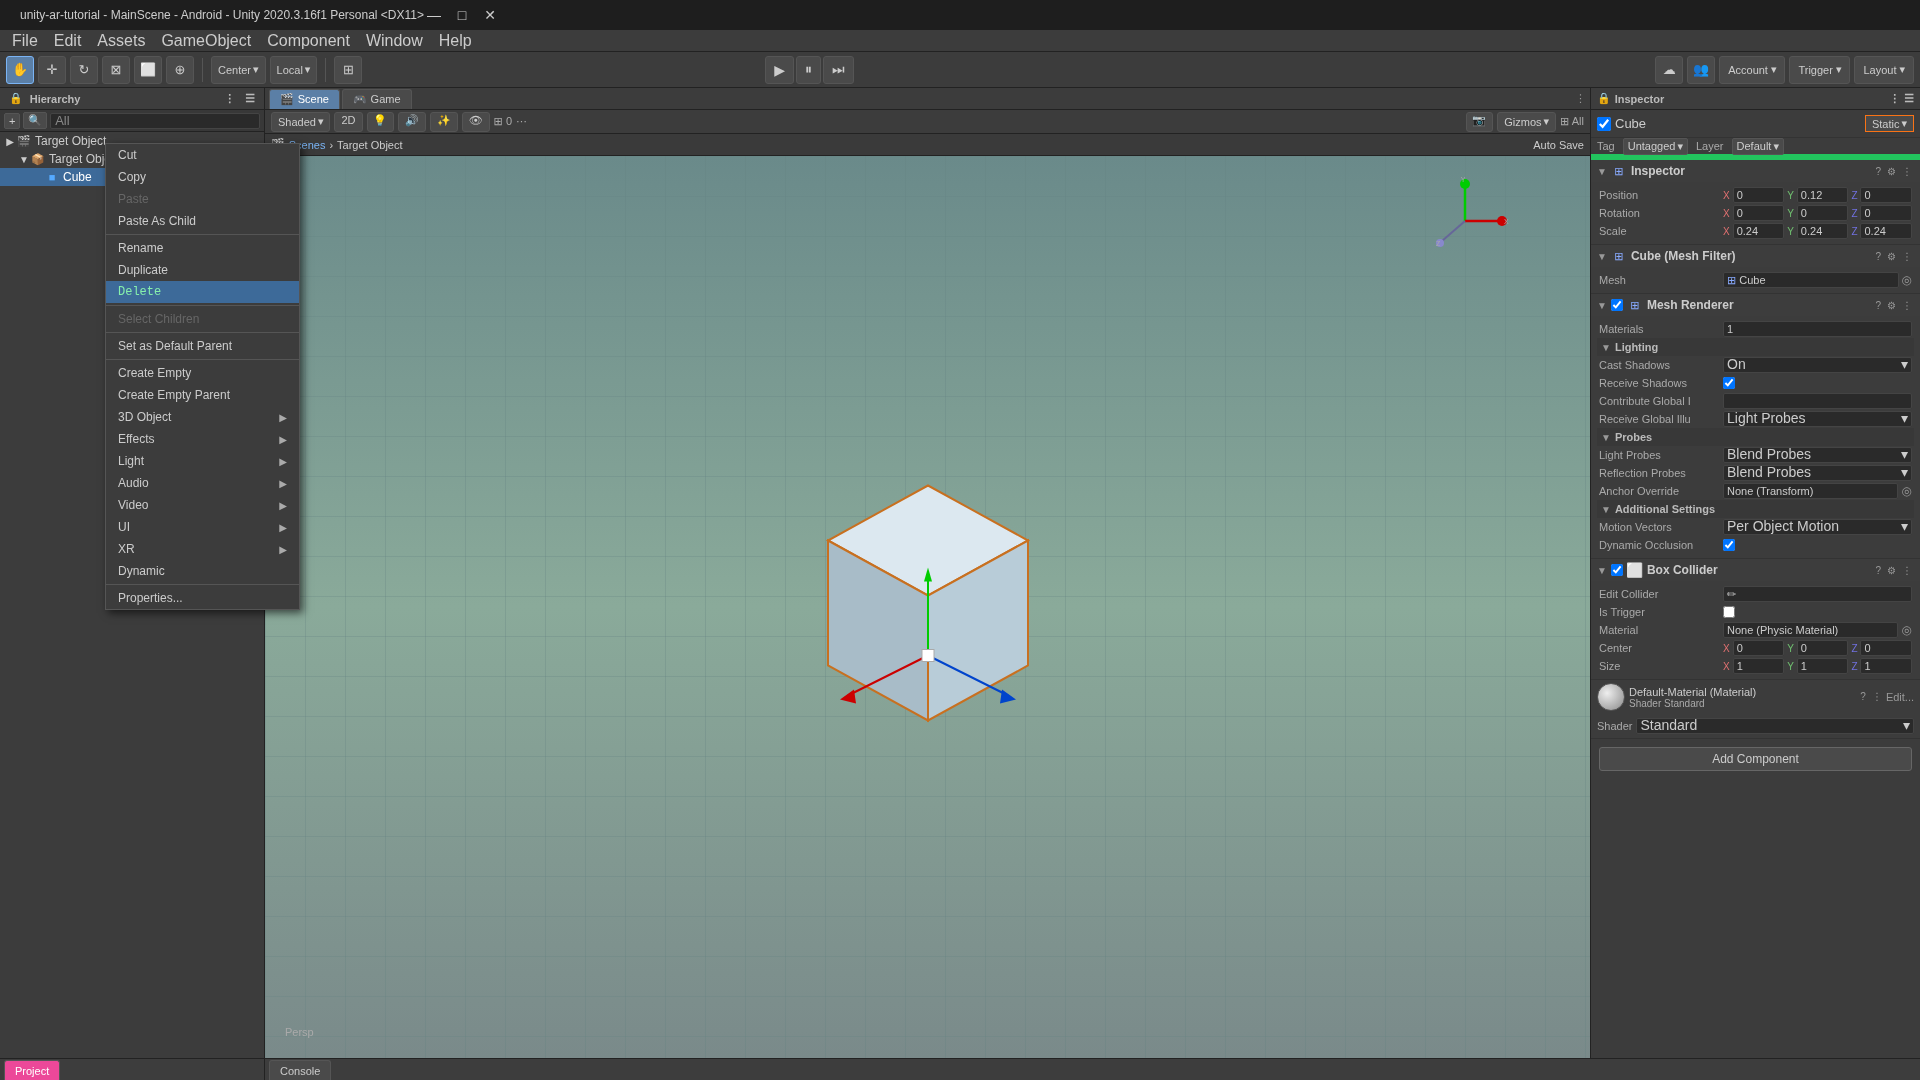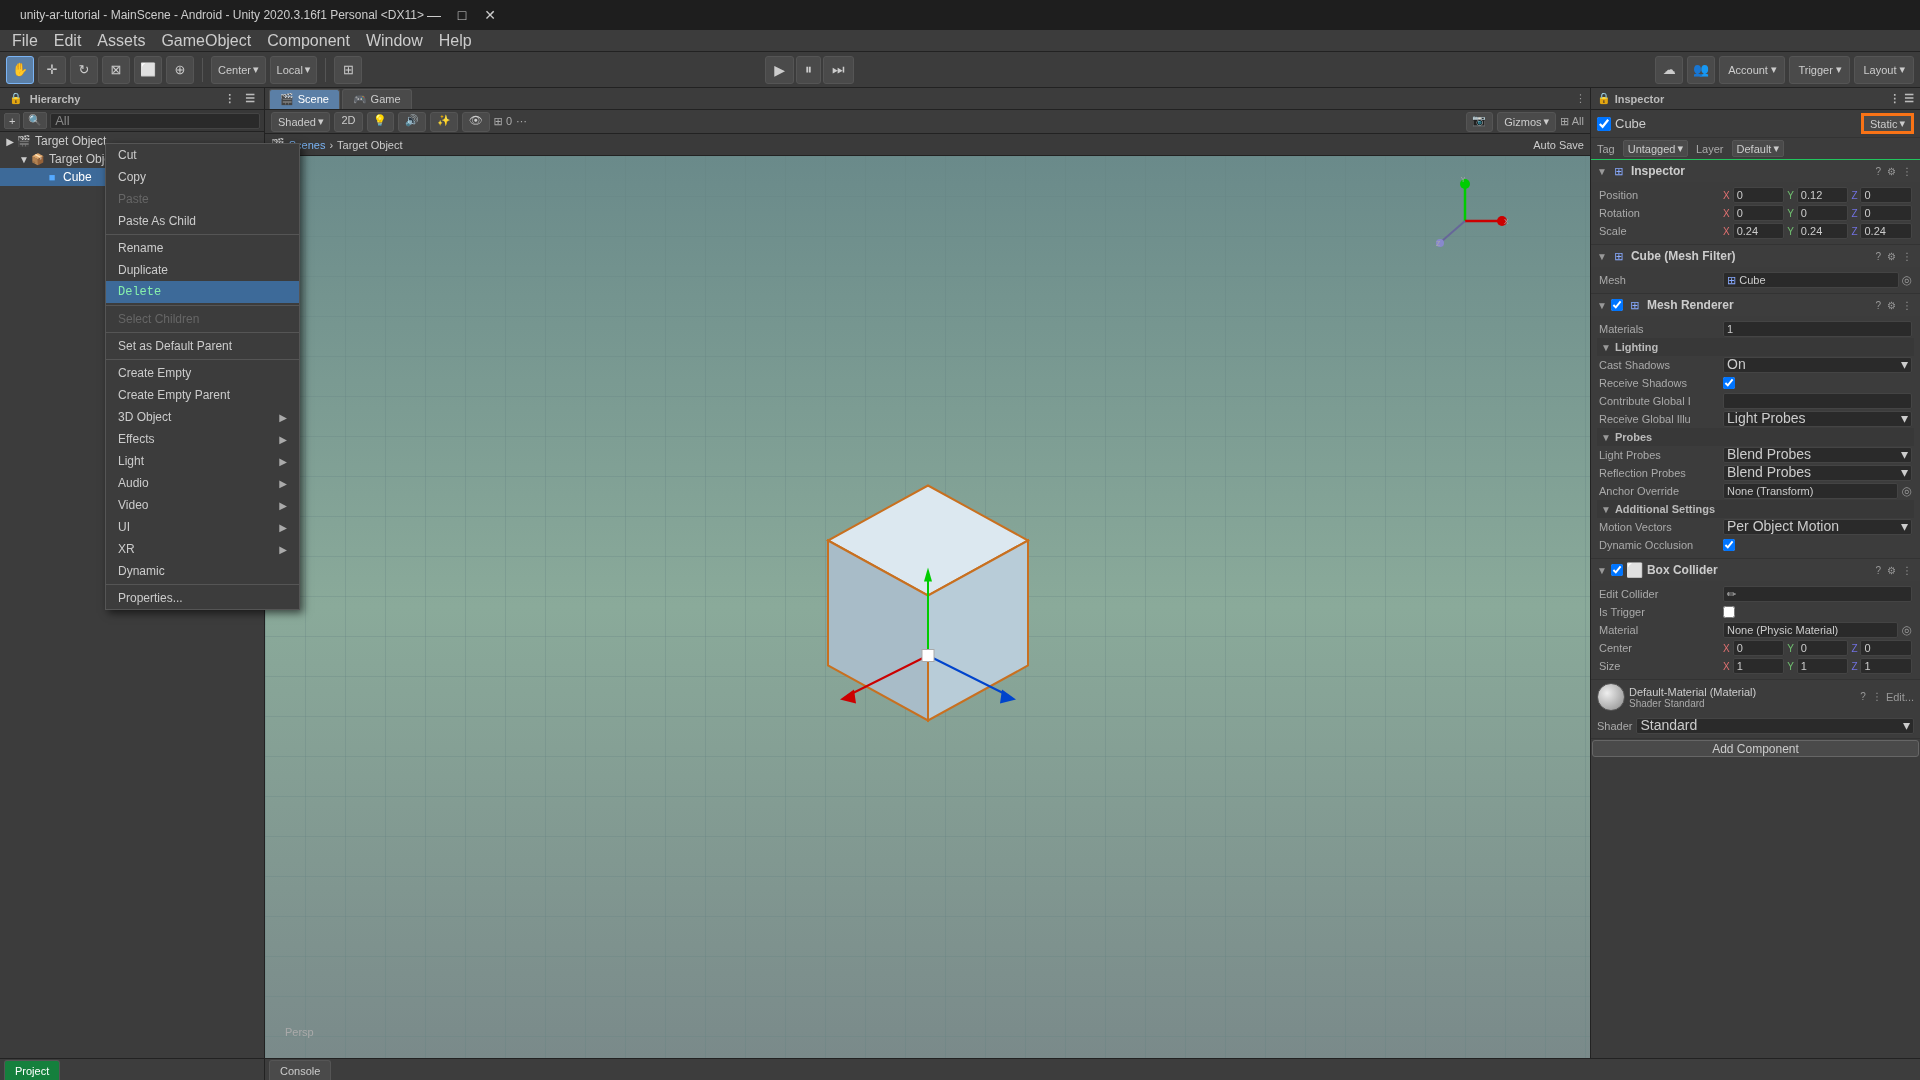--- a/index.html
+++ b/index.html
@@ -247,27 +247,27 @@
       height: 28px;
       display: flex;
       align-items: center;
       padding: 0 6px;
       border-bottom: 1px solid #333;
       gap: 4px;
       background: #3c3c3c;
     }
     .insp-checkbox { width: 14px; height: 14px; cursor: pointer; }
     .insp-name { font-size: 13px; color: #ccc; flex: 1; }
-    .insp-static { background: #4a4a4a; border: 3px solid #f97316; padding: 1px 6px; font-size: 11px; color: #ccc; cursor: pointer; display: flex; align-items: center; gap: 2px; }
+    .insp-static { background: #4a4a4a; border: 1px solid #f97316; padding: 1px 6px; font-size: 11px; color: #ccc; cursor: pointer; display: flex; align-items: center; gap: 2px; }
     .insp-tag-layer {
       height: 22px;
       display: flex;
       align-items: center;
       padding: 0 6px;
-      border-bottom: 1px solid #22c55e;
+      border-bottom: 6px solid #22c55e;
       gap: 8px;
       background: #3c3c3c;
     }
     .insp-dropdown {
       background: #4a4a4a; border: 1px solid #555; border-radius: 2px;
       padding: 1px 4px; font-size: 11px; color: #ccc; cursor: pointer;
       display: flex; align-items: center; gap: 2px;
     }
 
     
@@ -320,22 +320,22 @@
       background: #383838;
       cursor: pointer;
       gap: 4px;
     }
     .sub-section-label { font-size: 11px; color: #bbb; font-weight: bold; flex: 1; }
 
     .insp-checkbox-inline { width: 12px; height: 12px; }
 
     
     .add-component-btn {
-      margin: 1px;
-      height: 17px;
+      margin: 8px;
+      height: 24px;
       background: #4a4a4a;
       border: 1px solid #666;
       border-radius: 3px;
       display: flex; align-items: center; justify-content: center;
       cursor: pointer; font-size: 12px; color: #ccc;
     }
 
     
     .material-row {
       display: flex; align-items: center; gap: 4px; padding: 3px 6px;
@@ -374,21 +374,21 @@
       display: flex;
       align-items: flex-end;
       padding: 0 4px;
     }
     .btab {
       height: 20px; padding: 0 10px;
       display: flex; align-items: center;
       background: #4a4a4a; border: 1px solid #555; border-bottom: none;
       border-radius: 3px 3px 0 0; cursor: pointer; font-size: 11px; color: #ccc;
     }
-    .btab.active { background: #15803d; color: #fff; margin-top: 6px; }
+    .btab.active { background: #ec4899; color: #fff; margin-top: 6px; }
 
     .persp-label {
       position: absolute;
       bottom: 20px;
       left: 20px;
       font-size: 11px;
       color: #aaa;
     }
   </style>
 </head>

